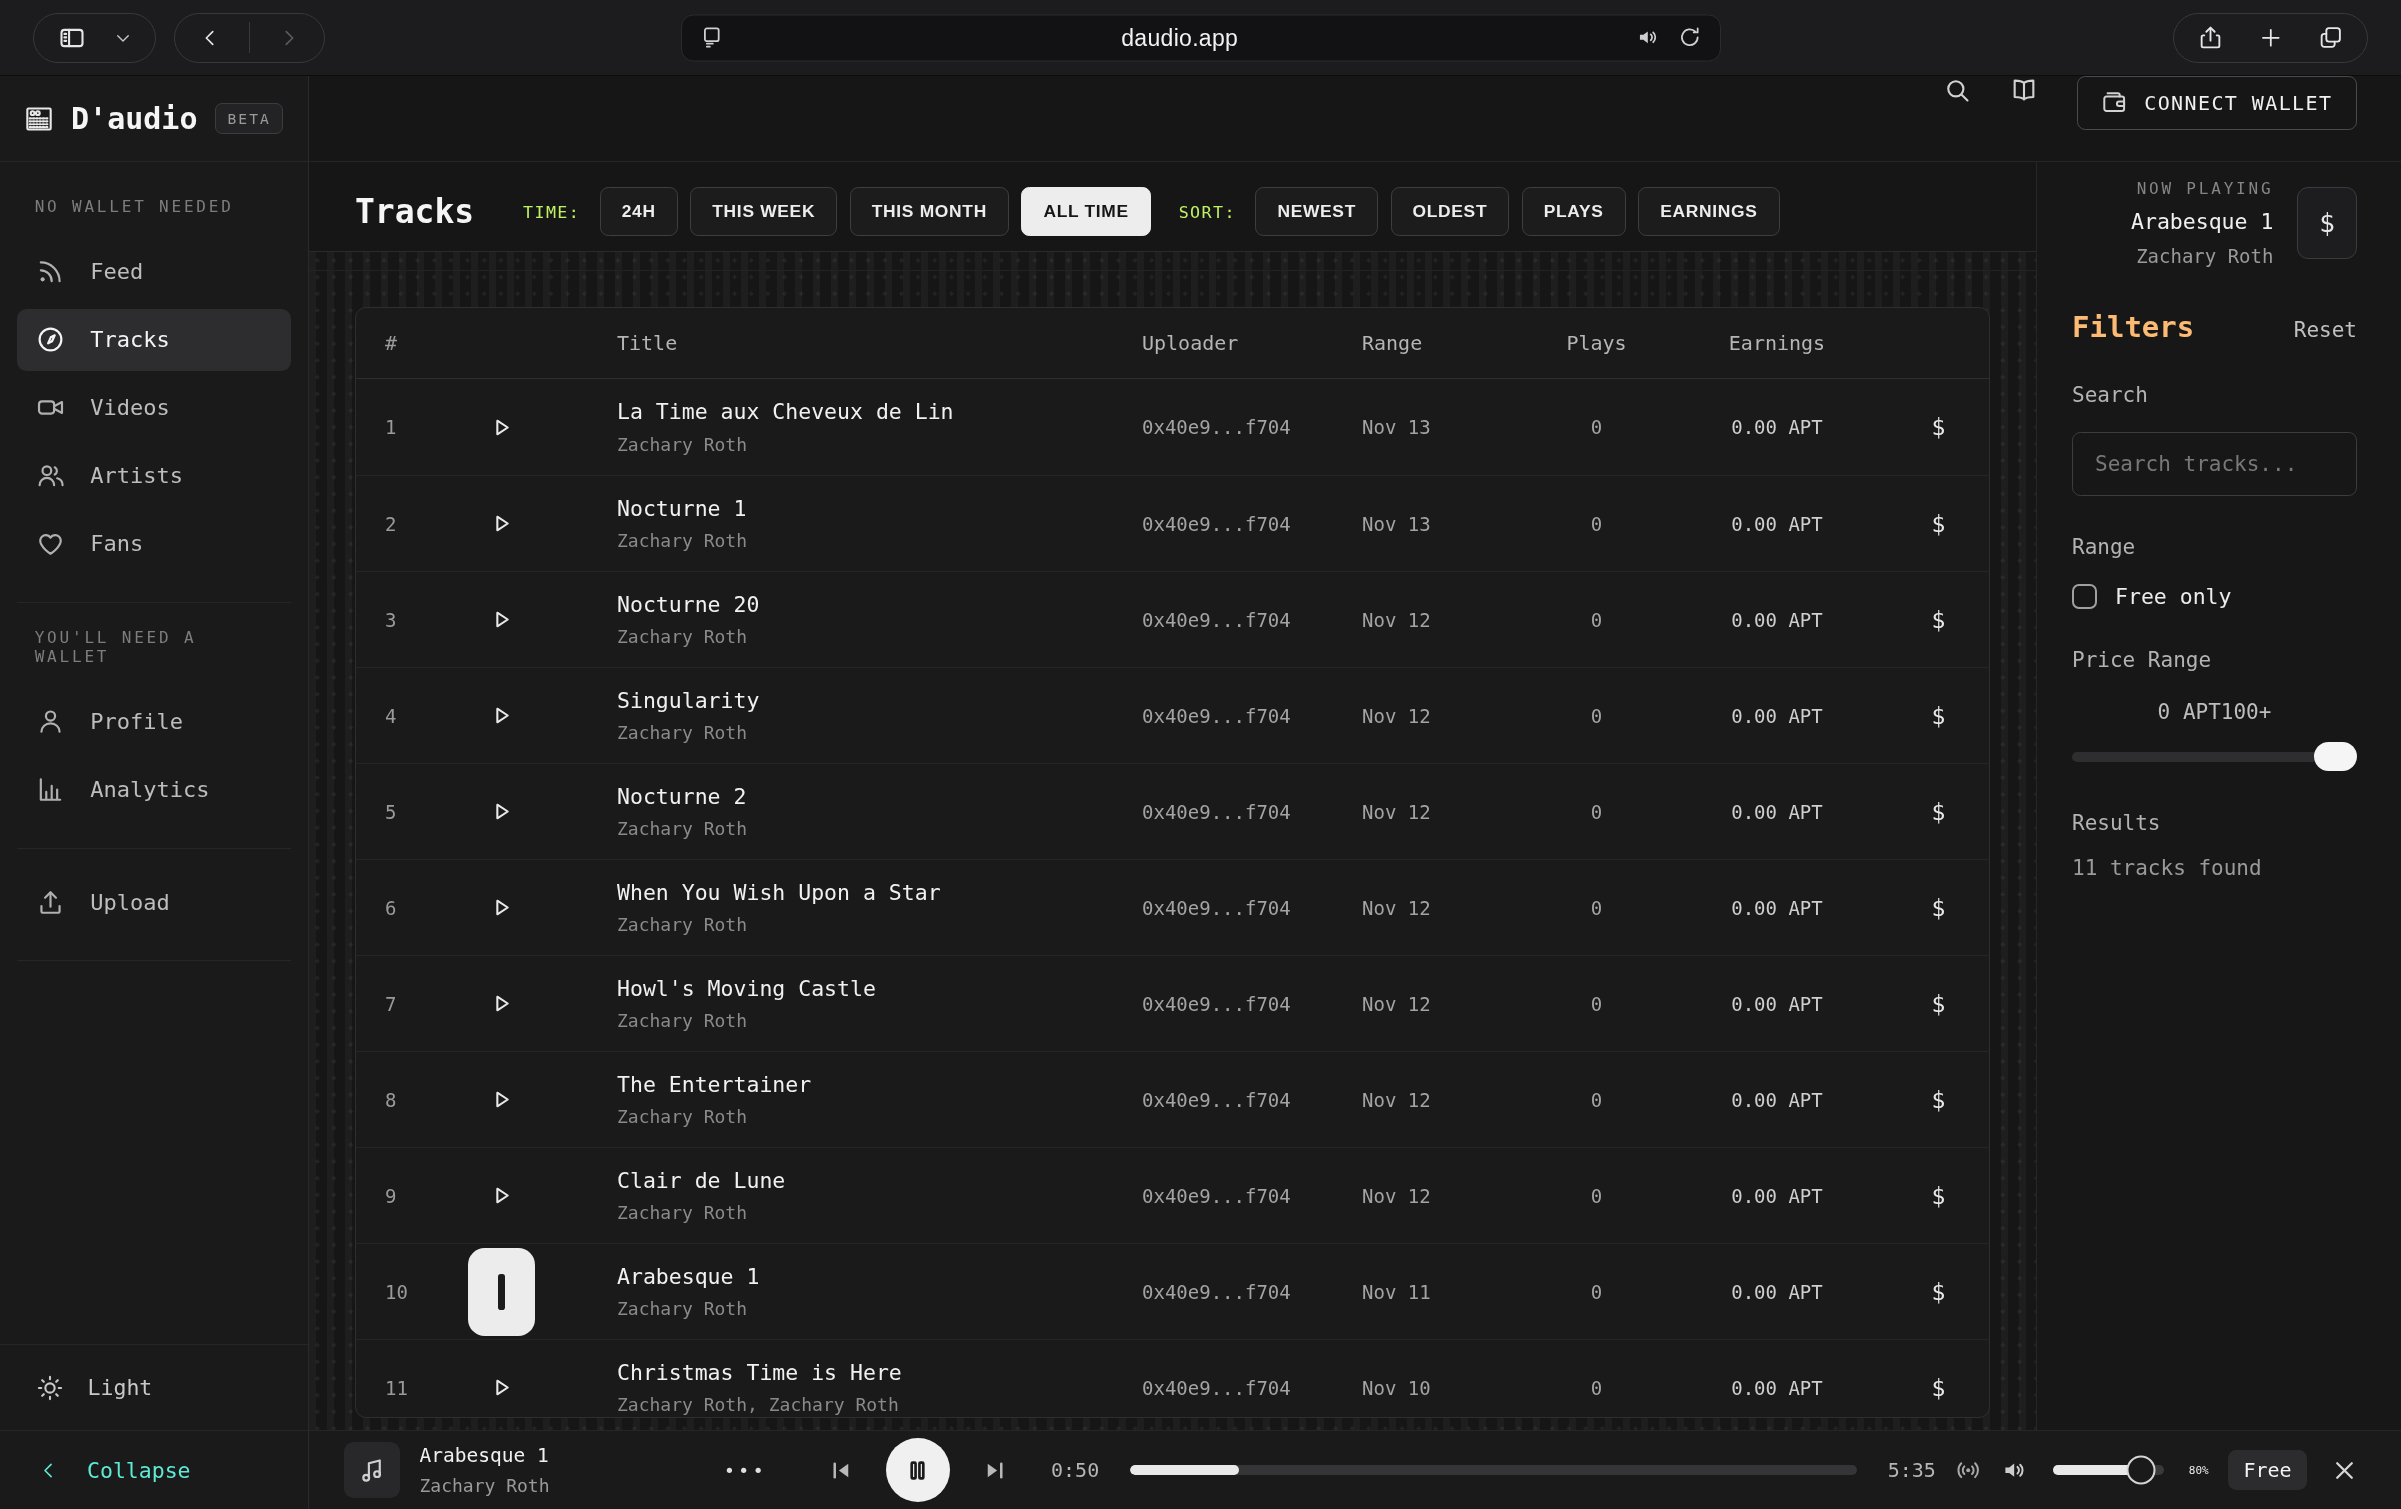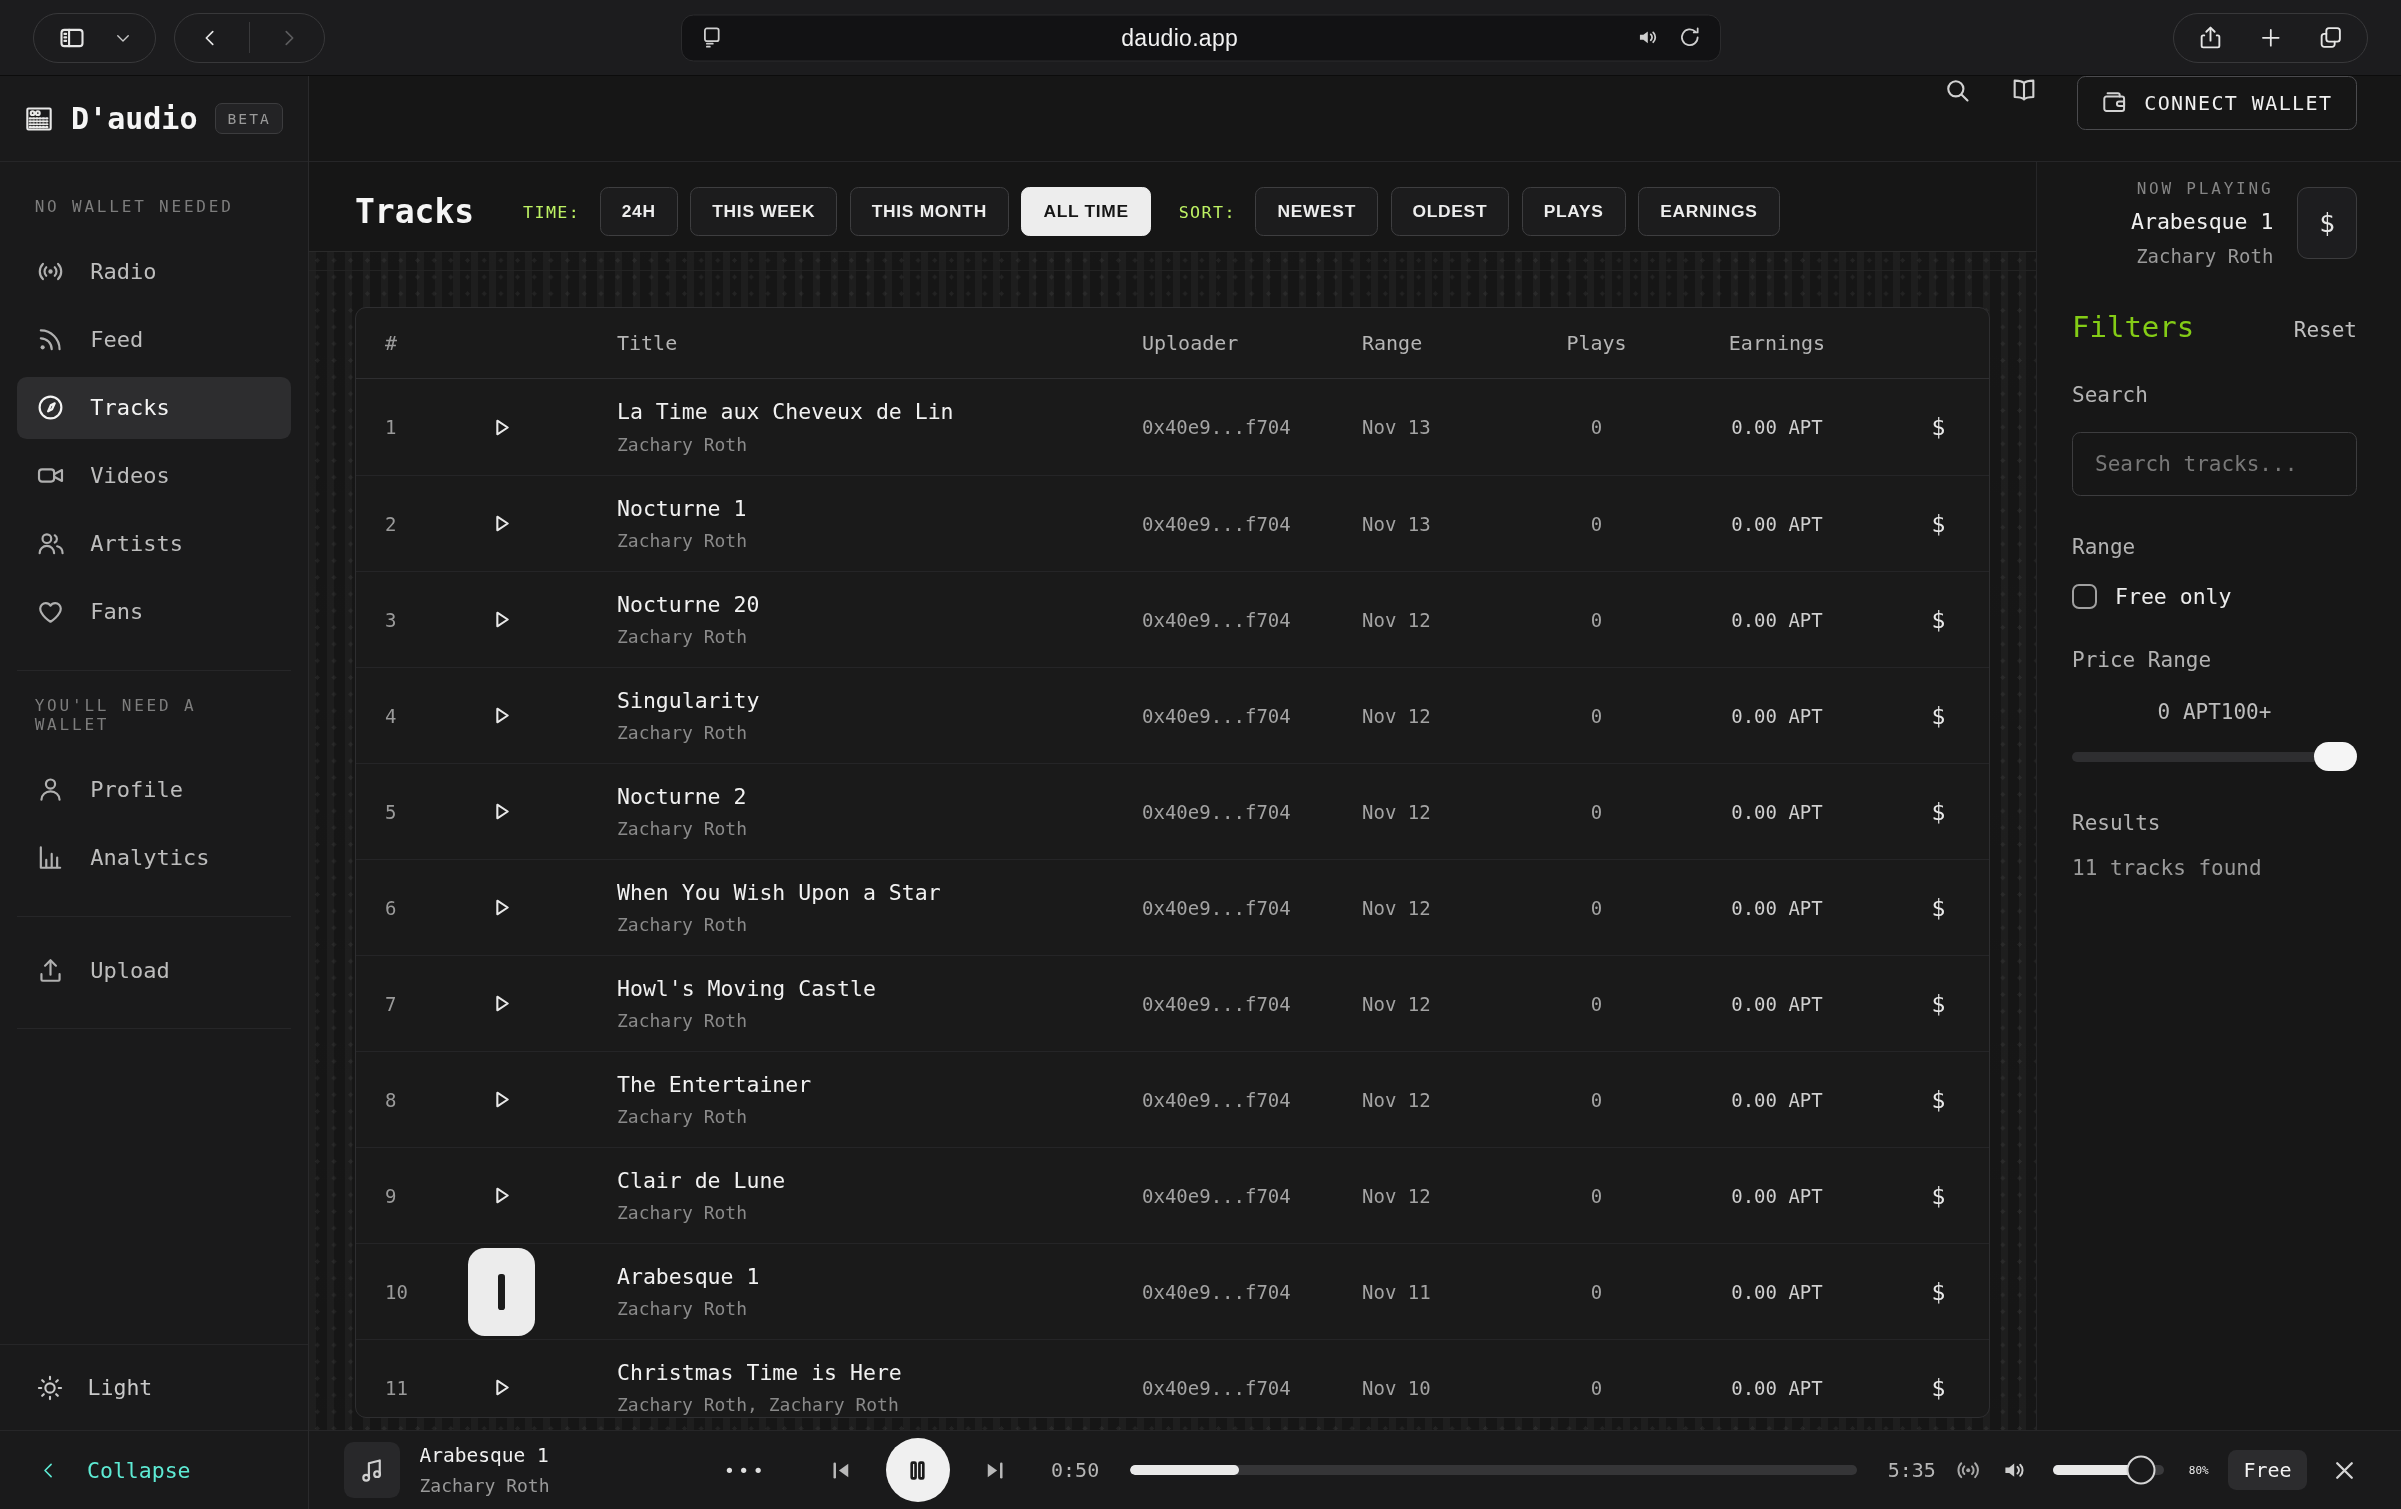--- a/index.html
+++ b/index.html
@@ -105,21 +105,21 @@
   .filters{width:365px;min-width:365px;border-left:1.4px solid #262628;background:#171717;
     padding:16.7px 44px 0 35px;display:flex;flex-direction:column}
   .np{display:flex;justify-content:flex-end;align-items:center;gap:23.6px}
   .np-info{text-align:right;display:flex;flex-direction:column;gap:11px}
   .np-label{font-size:16px;color:#858585;letter-spacing:2.8px}
   .np-track{font-size:21.5px;color:#f0f0f0}
   .np-artist{font-size:19px;color:#9a9a9a}
   .np-tip{width:60px;height:72px;border:1.4px solid #3c3c3e;border-radius:11px;font-size:26px;
     display:flex;align-items:center;justify-content:center;color:#e5e5e5;background:#1d1d1f}
   .f-head{display:flex;justify-content:space-between;align-items:baseline;margin-top:43px}
-  .f-title{font-size:29px;font-weight:normal;color:#84cc16}
+  .f-title{font-size:29px;font-weight:bold;color:#fdba74}
   .f-reset{font-size:21px;color:#c0c0c0}
   .f-label{font-size:21px;color:#b3b3b3;margin-top:39px}
   .f-input{margin-top:25px;height:64px;width:100%;background:transparent;border:1.4px solid #3d3d3f;
     border-radius:8.3px;padding:0 22px;font-size:21px;color:#e8e8e8;
     font-family:"DejaVu Sans Mono","Liberation Mono",monospace}
   .f-input::placeholder{color:#787878}
   .chk-row{margin-top:25px;display:flex;align-items:center;gap:18px;font-size:21.5px;color:#ececec}
   .chk{width:25px;height:25px;border:2.1px solid #a0a0a0;border-radius:7px;background:transparent}
   .price-row{display:flex;justify-content:center;font-size:21px;color:#bdbdbd;margin-top:28px}
   .slider{position:relative;height:32px;margin-top:16.7px}
@@ -251,32 +251,20 @@
         </span>
       <span class="brand">D'audio</span>
       <span class="beta">BETA</span>
     </div>
     <div class="nav" id="nav-root">
         <div class="nav-group">
           <div class="nav-label">NO WALLET NEEDED</div>
           <div class="nav-item">
             <span class="ic" style="height: 29px; width: 29px;">
               <svg viewBox="0 0 24 24" fill="none" stroke="currentColor" stroke-width="1.8" stroke-linecap="round" stroke-linejoin="round">
-                <circle cx="12" cy="12" r="1.8" fill="currentColor" stroke="none"></circle>
-                <path d="M8.5 15.5a5 5 0 0 1 0-7"></path>
-                <path d="M15.5 8.5a5 5 0 0 1 0 7"></path>
-                <path d="M5.7 18.3a9 9 0 0 1 0-12.6"></path>
-                <path d="M18.3 5.7a9 9 0 0 1 0 12.6"></path>
-              </svg>
-            </span>
-            <span>Radio</span>
-          </div>
-          <div class="nav-item">
-            <span class="ic" style="height: 29px; width: 29px;">
-              <svg viewBox="0 0 24 24" fill="none" stroke="currentColor" stroke-width="1.8" stroke-linecap="round" stroke-linejoin="round">
                 <circle cx="5.5" cy="18.5" r="1.7" fill="currentColor" stroke="none"></circle>
                 <path d="M4 11a9 9 0 0 1 9 9"></path>
                 <path d="M4 4.5A15.5 15.5 0 0 1 19.5 20"></path>
               </svg>
             </span>
             <span>Feed</span>
           </div>
           <div class="nav-item active">
             <span class="ic" style="height: 29px; width: 29px;">
               <svg viewBox="0 0 24 24" fill="none" stroke="currentColor" stroke-width="1.8" stroke-linecap="round" stroke-linejoin="round">

